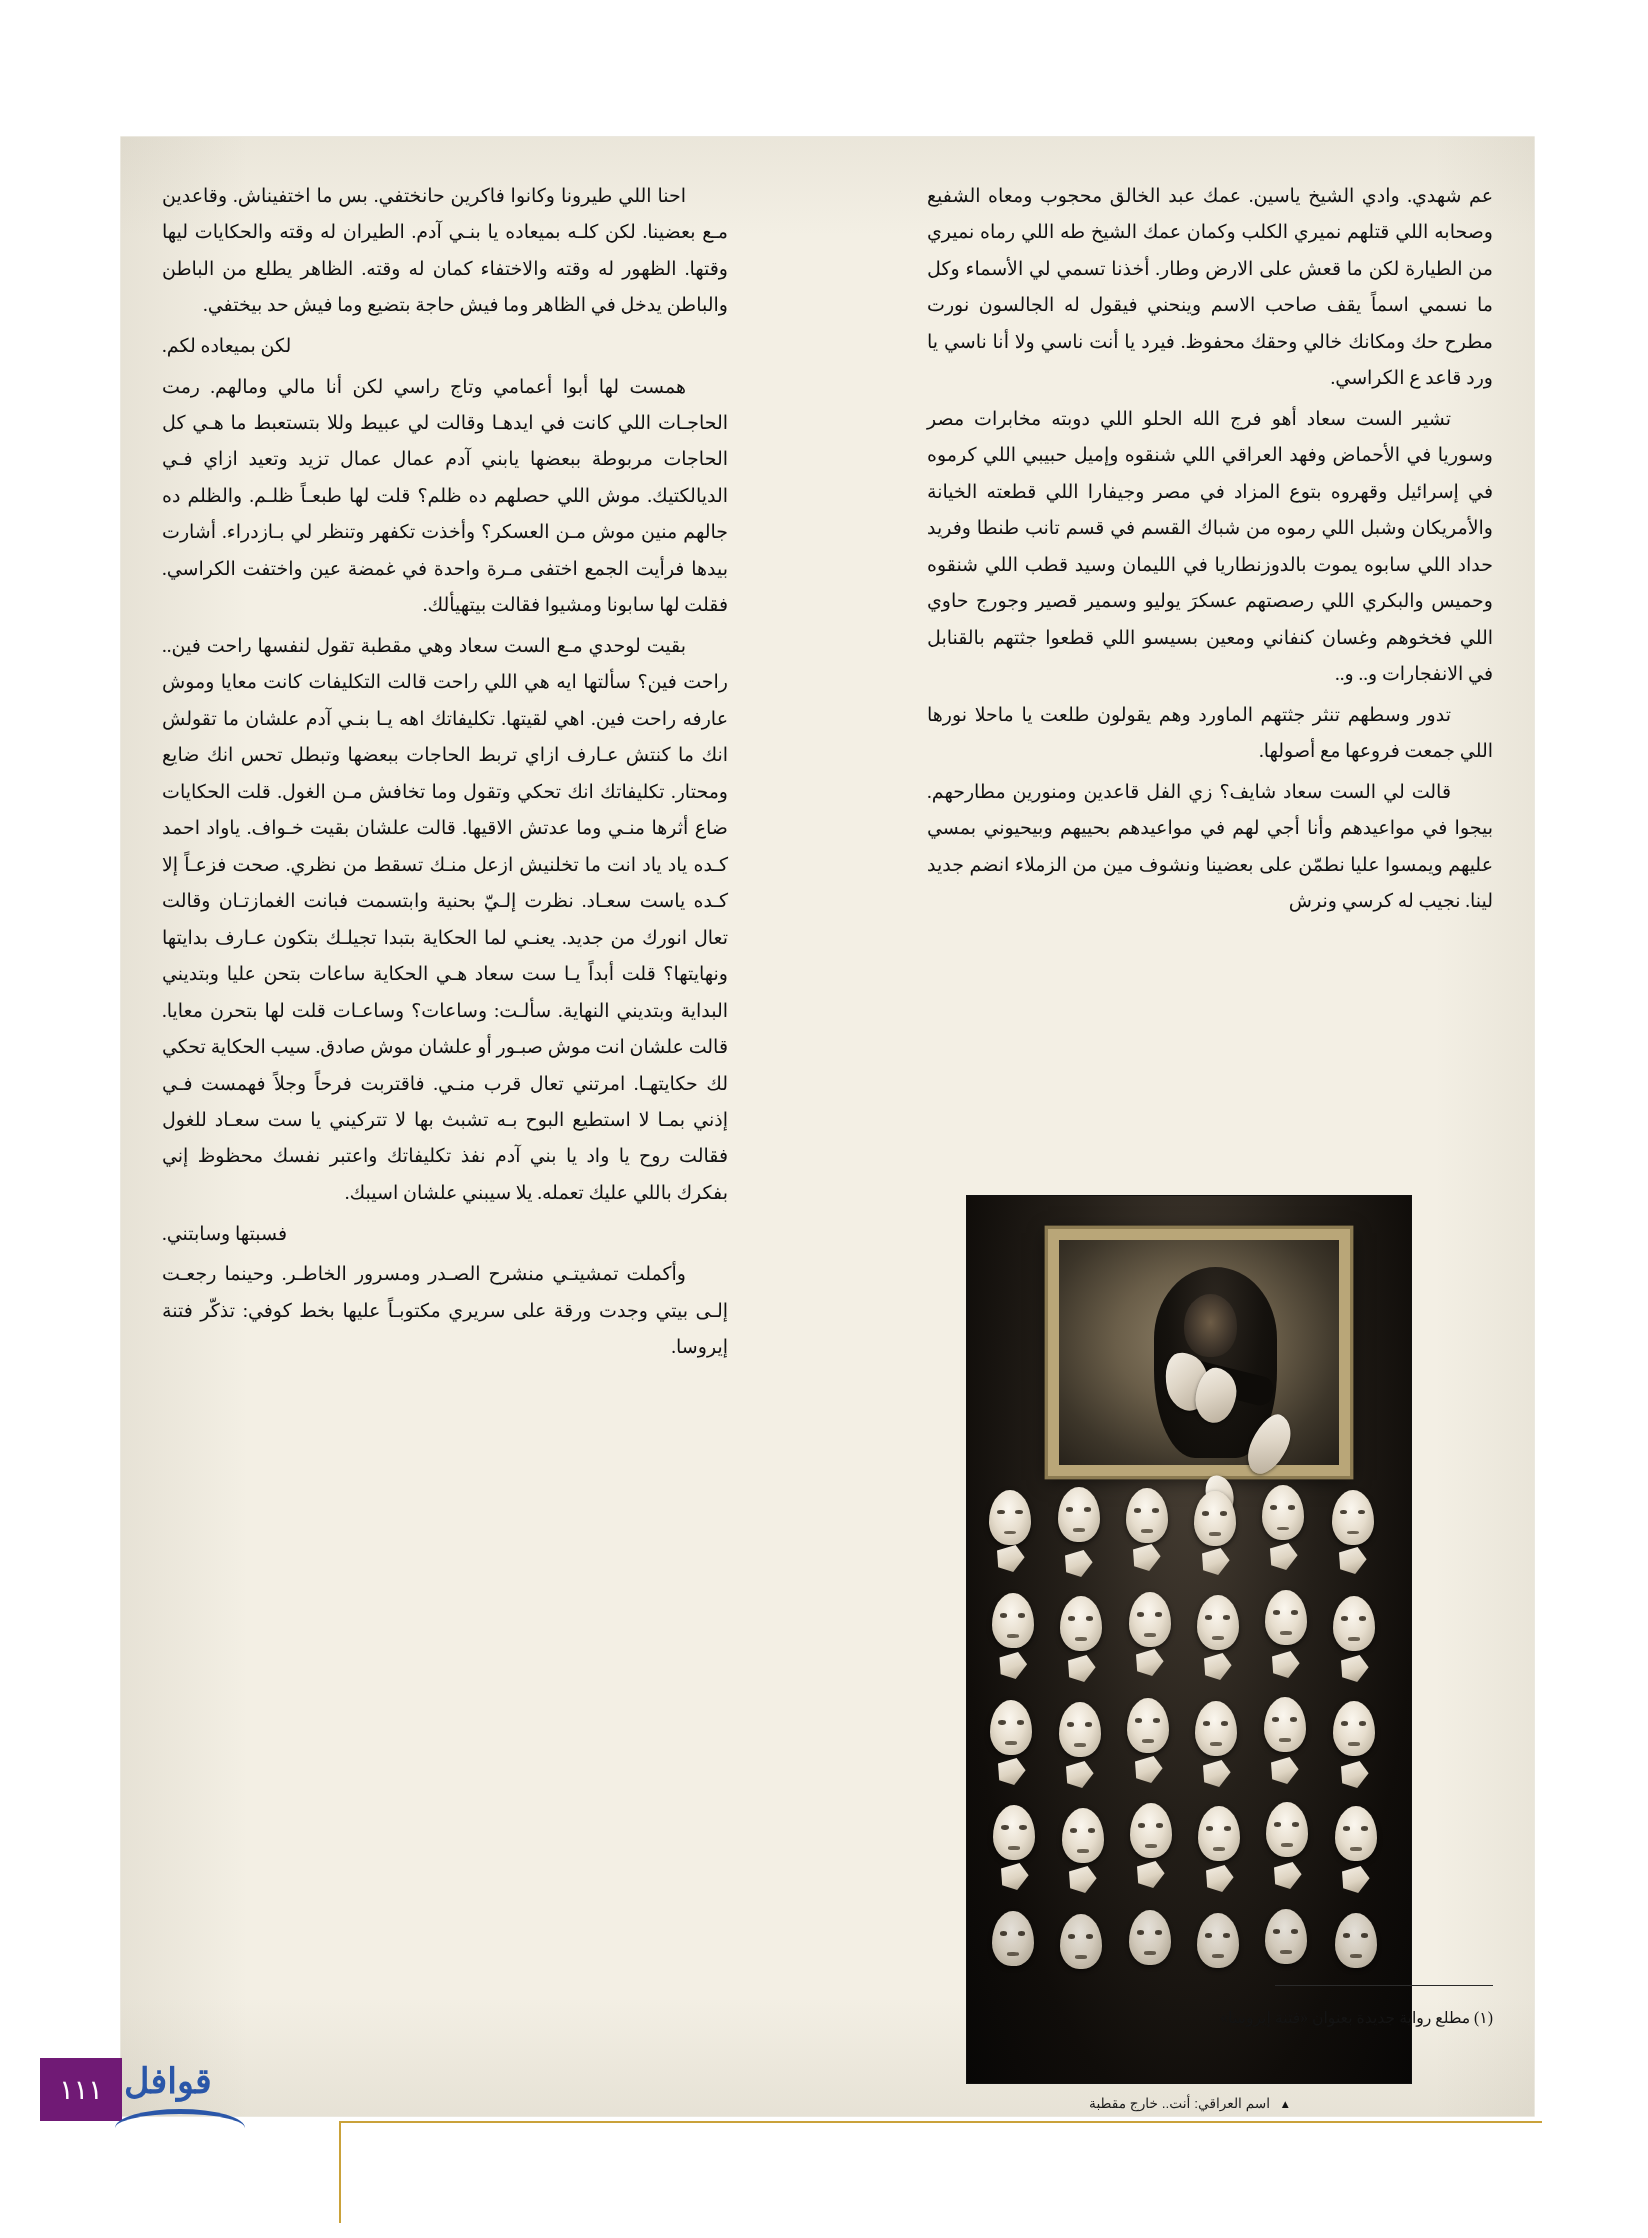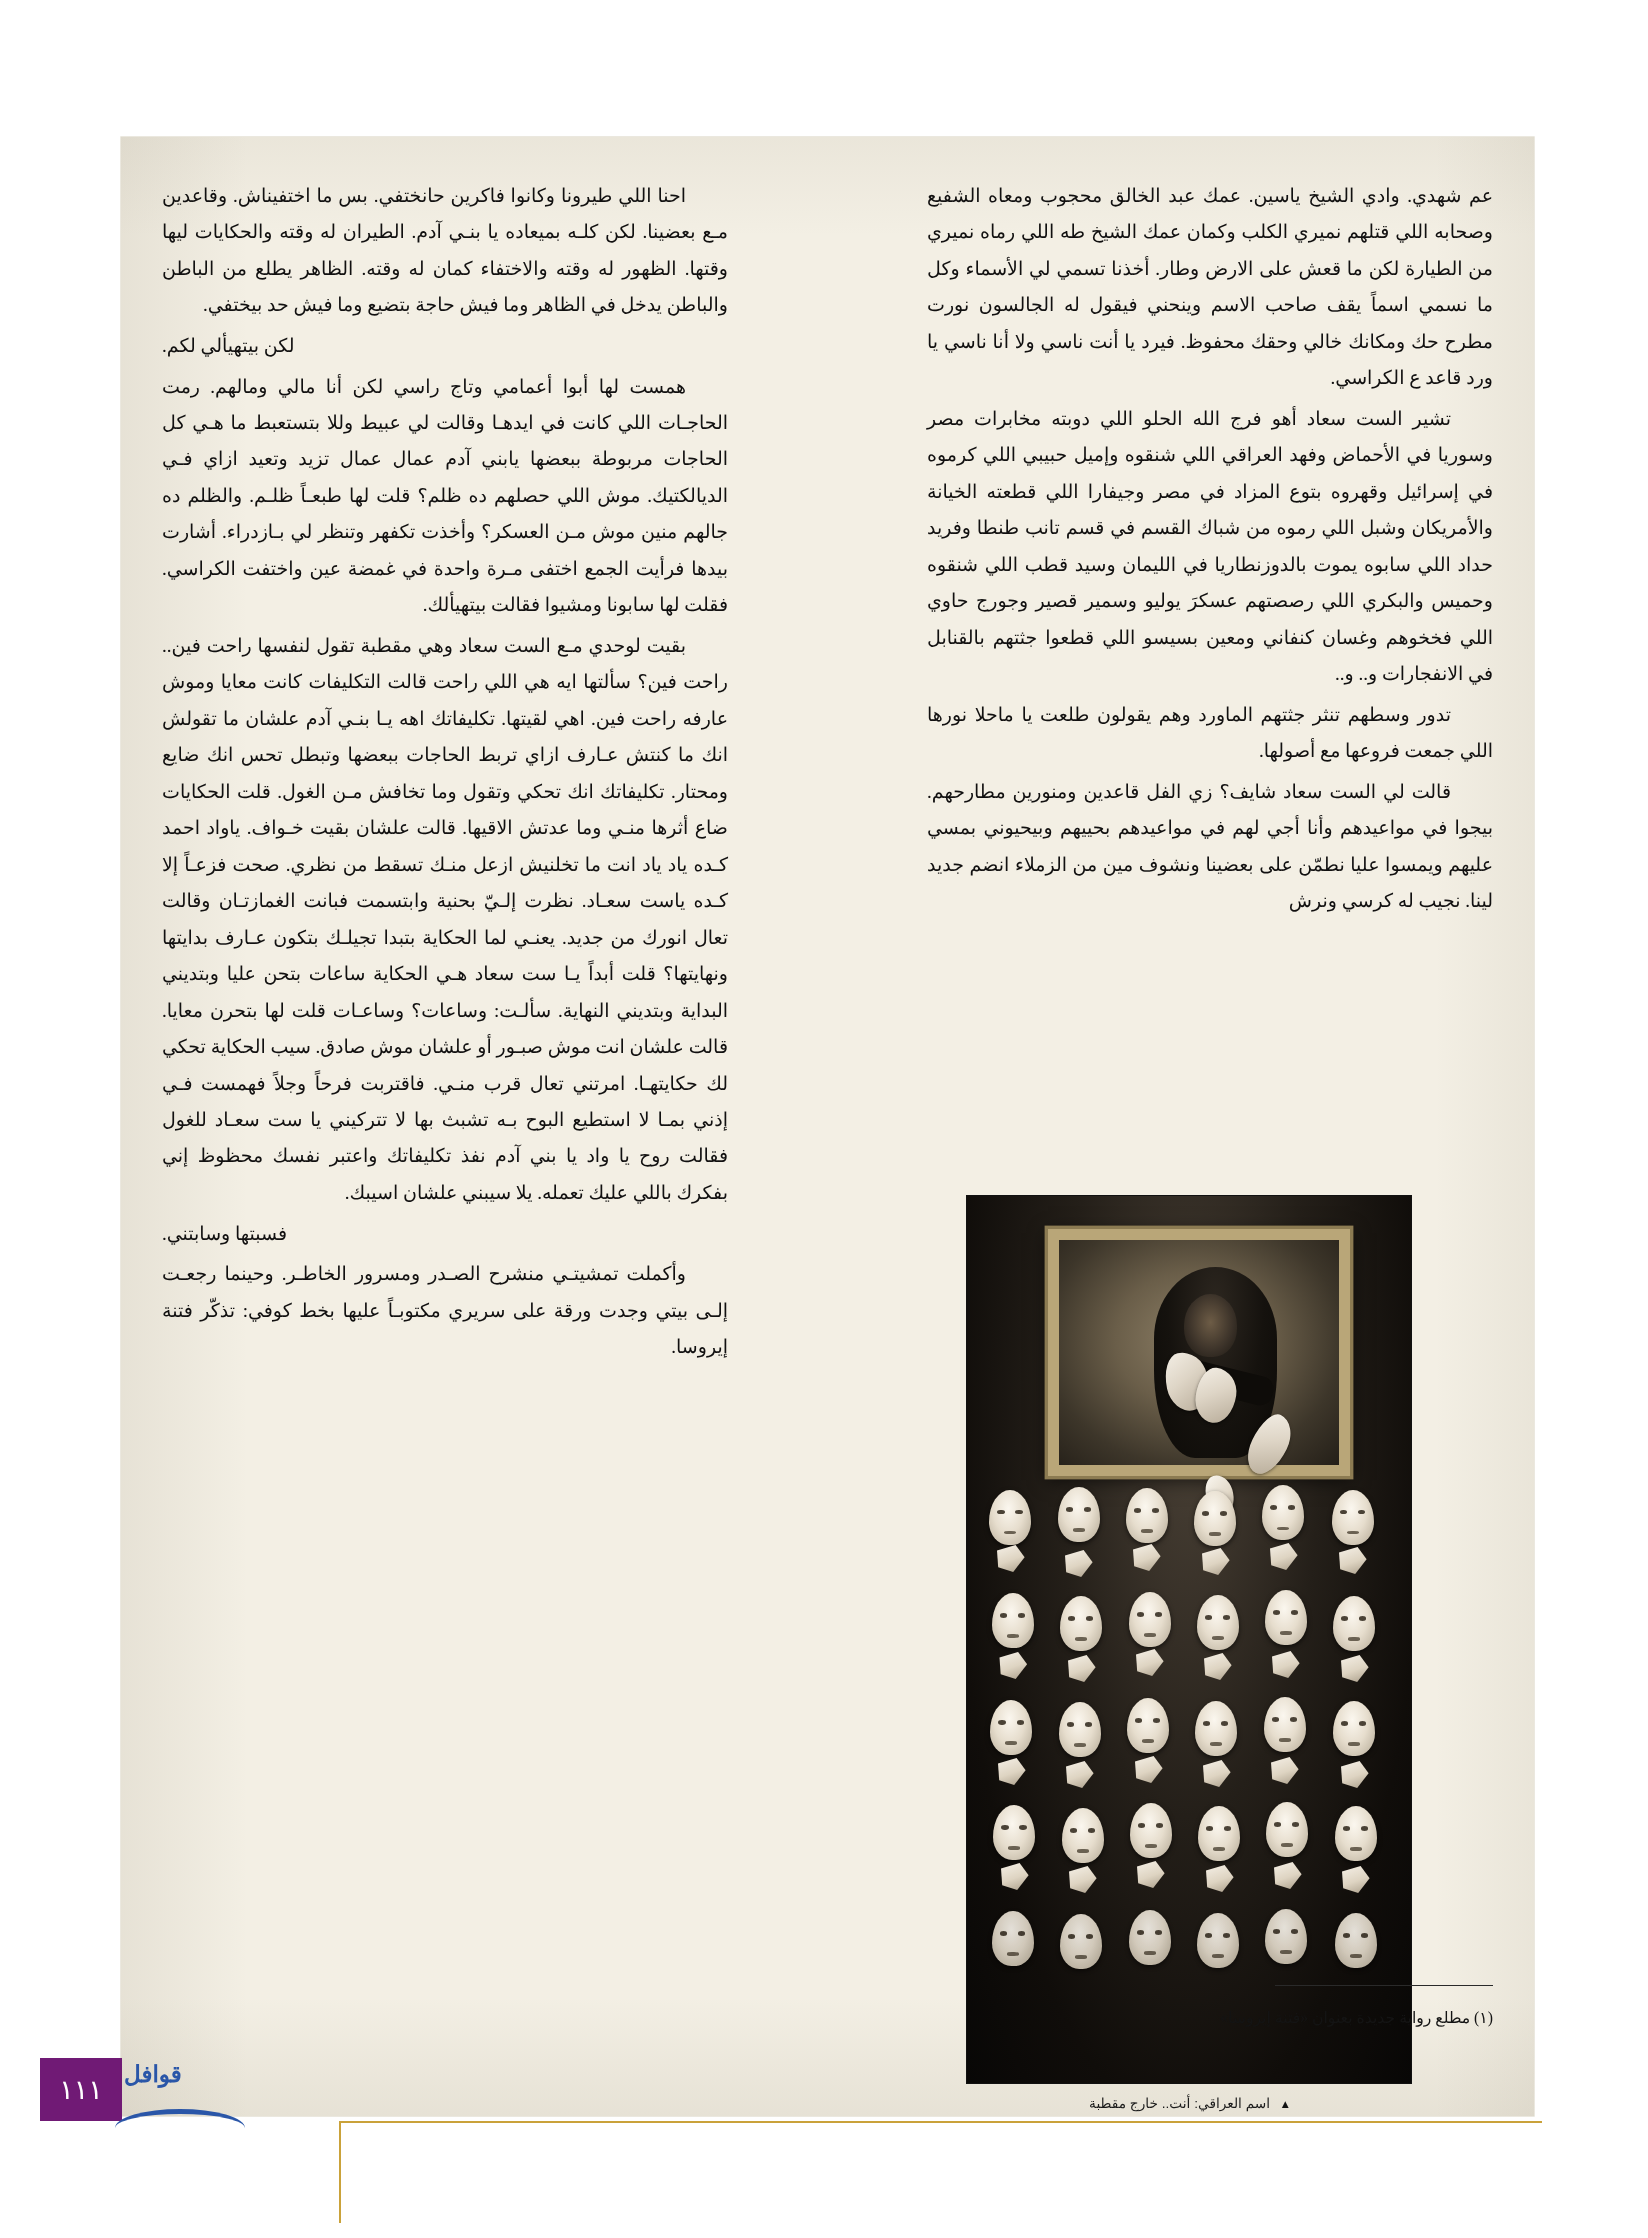--- a/index.html
+++ b/index.html
@@ -234,21 +234,21 @@
     display: flex;
     align-items: center;
     justify-content: center;
     letter-spacing: 1.4px;
   }
   #magazine-logo {
     position: absolute;
     left: 124px;
     top: 2061px;
     font-family: "Liberation Sans", sans-serif;
-    font-size: 23px;
+    font-size: 35px;
     color: #2a56a8;
     font-weight: bold;
     direction: rtl;
   }
   #logo-swoosh {
     position: absolute;
     left: 115px;
     top: 2109px;
     width: 130px;
     height: 18px;
@@ -490,21 +490,21 @@
       <div id="artwork-caption">
         <span class="tri">▲</span>
         <span>اسم العراقي:</span>
         <span>أنت.. خارج مقطبة</span>
       </div>
     </div>
   </div>
 
   <div id="col-left" class="column">
     <p class="para indent">احنا اللي طيرونا وكانوا فاكرين حانختفي. بس ما اختفيناش. وقاعدين مـع بعضينا. لكن كلـه بميعاده يا بنـي آدم. الطيران له وقته والحكايات ليها وقتها. الظهور له وقته والاختفاء كمان له وقته. الظاهر يطلع من الباطن والباطن يدخل في الظاهر وما فيش حاجة بتضيع وما فيش حد بيختفي.</p>
-    <p class="para rtl-end">لكن بيتهيألي لكم.</p>
+    <p class="para rtl-end">لكن بميعاده لكم.</p>
     <p class="para indent">همست لها أبوا أعمامي وتاج راسي لكن أنا مالي ومالهم. رمت الحاجـات اللي كانت في ايدهـا وقالت لي عبيط وللا بتستعبط ما هـي كل الحاجات مربوطة ببعضها يابني آدم عمال عمال تزيد وتعيد ازاي فـي الديالكتيك. موش اللي حصلهم ده ظلم؟ قلت لها طبعـاً ظلـم. والظلم ده جالهم منين موش مـن العسكر؟ وأخذت تكفهر وتنظر لي بـازدراء. أشارت بيدها فرأيت الجمع اختفى مـرة واحدة في غمضة عين واختفت الكراسي. فقلت لها سابونا ومشيوا فقالت بيتهيألك.</p>
     <p class="para indent">بقيت لوحدي مـع الست سعاد وهي مقطبة تقول لنفسها راحت فين.. راحت فين؟ سألتها ايه هي اللي راحت قالت التكليفات كانت معايا وموش عارفه راحت فين. اهي لقيتها. تكليفاتك اهه يـا بنـي آدم علشان ما تقولش انك ما كنتش عـارف ازاي تربط الحاجات ببعضها وتبطل تحس انك ضايع ومحتار. تكليفاتك انك تحكي وتقول وما تخافش مـن الغول. قلت الحكايات ضاع أثرها منـي وما عدتش الاقيها. قالت علشان بقيت خـواف. ياواد احمد كـده ياد ياد انت ما تخلنيش ازعل منـك تسقط من نظري. صحت فزعـاً إلا كـده ياست سعـاد. نظرت إلـيّ بحنية وابتسمت فبانت الغمازتـان وقالت تعال انورك من جديد. يعنـي لما الحكاية بتبدا تجيلـك بتكون عـارف بدايتها ونهايتها؟ قلت أبداً يـا ست سعاد هـي الحكاية ساعات بتحن عليا وبتديني البداية وبتديني النهاية. سألـت: وساعات؟ وساعـات قلت لها بتحرن معايا. قالت علشان انت موش صبـور أو علشان موش صادق. سيب الحكاية تحكي لك حكايتهـا. امرتني تعال قرب منـي. فاقتربت فرحاً وجلاً فهمست فـي إذني بمـا لا استطيع البوح بـه تشبث بها لا تتركيني يا ست سعـاد للغول فقالت روح يا واد يا بني آدم نفذ تكليفاتك واعتبر نفسك محظوظ إني بفكرك باللي عليك تعمله. يلا سيبني علشان اسيبك.</p>
     <p class="para rtl-end">فسبتها وسابتني.</p>
     <p class="para indent">وأكملت تمشيتـي منشرح الصـدر ومسرور الخاطـر. وحينما رجعـت إلـى بيتي وجدت ورقة على سريري مكتوبـاً عليها بخط كوفي: تذكّر فتنة إيروسا.</p>
   </div>
 
   <div id="footnote-rule"></div>
   <div id="footnote">
     <span>(١)</span>
     <span>مطلع رواية جديدة بعنوان «فتنة إيروسا»</span>

